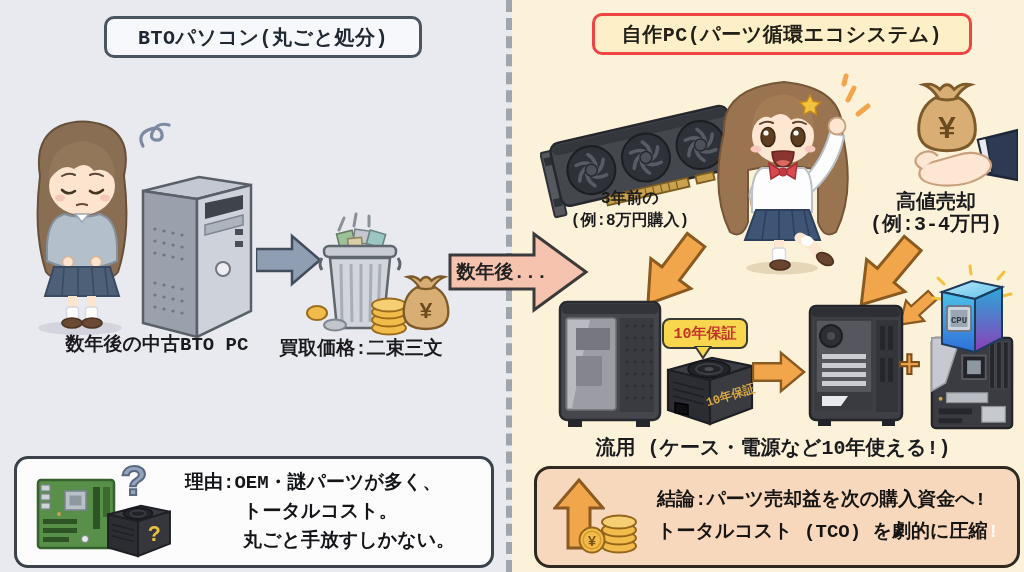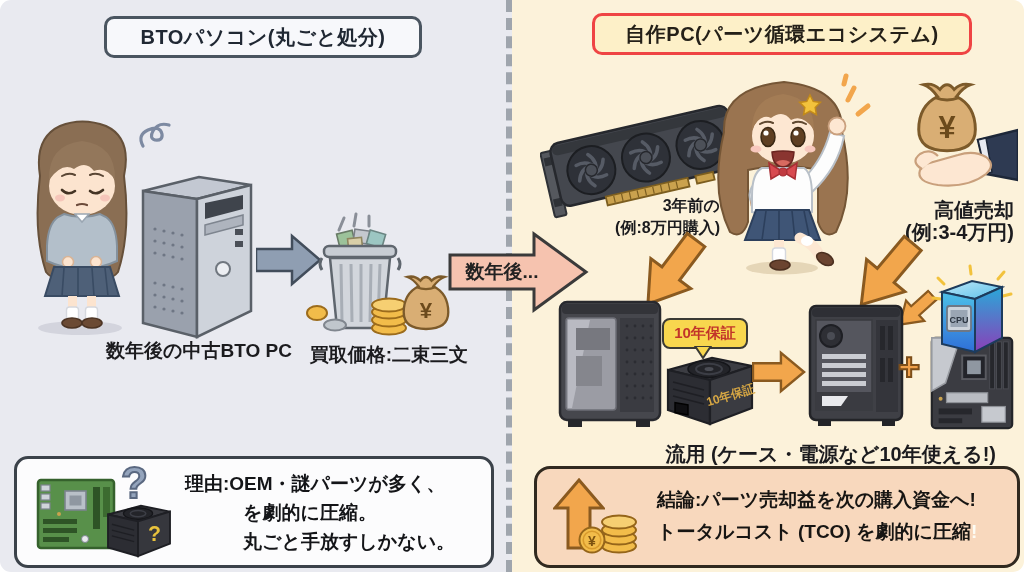--- a/index.html
+++ b/index.html
@@ -1,30 +1,30 @@
 <!DOCTYPE html>
 <html><head>
 <meta charset="utf-8">
 <style>
   html,body{margin:0;padding:0;background:#ffffff;}
   .stage{position:relative;width:1024px;height:572px;overflow:hidden;
-         font-family:Liberation Sans, sans-serif;border-radius:11px;}
+         font-family:Liberation Mono, monospace;}
   .abs{position:absolute;}
   .half{position:absolute;top:0;height:572px;}
   .half-left{left:0;width:512px;background:#e9eaf0;}
   .half-right{left:512px;width:512px;background:#fcf2da;}
   .divider{position:absolute;left:506px;top:0;height:572px;width:0;
            border-left:6px dashed #9fa5ad;}
   .title-box{display:flex;align-items:center;justify-content:center;
              font-weight:bold;font-size:20px;border-radius:10px;letter-spacing:.5px;}
   .title-left{left:104px;top:16px;width:312px;height:36px;background:#f7f8fb;
               border:3px solid #4a5560;color:#202833;}
   .title-right{left:592px;top:13px;width:374px;height:36px;background:#fdf0c8;
                border:3px solid #ef4444;color:#242018;}
-  .caption{font-weight:bold;color:#1b1b1e;text-align:right;margin-top:7px;}
+  .caption{font-weight:bold;color:#1b1b1e;text-align:center;}
   .cap19{font-size:19px;}
   .cap16{font-size:16px;line-height:22px;}
   .cap20{font-size:20px;}
   .arrow-label{font-size:19px;font-weight:bold;color:#222;text-align:center;}
   .bubble{display:flex;align-items:center;justify-content:center;background:#f8d74e;
           border:2.5px solid #3a3a34;border-radius:8px;color:#c2342a;
           font-weight:bold;font-size:15px;}
   .plus{font-size:38px;font-weight:bold;color:#f0a04a;
         -webkit-text-stroke:2px #7c4e1a;line-height:1;}
   .qmark{font-size:44px;font-weight:bold;color:#94a4bc;
@@ -429,21 +429,21 @@
       <polygon points="6,14 40,5 70,11 37,21" fill="#3a3b41" stroke="#1e1f24" stroke-width="2"></polygon>
       <ellipse cx="37" cy="13" rx="15" ry="6" fill="#232429" stroke="#15161a" stroke-width="1.4"></ellipse>
       <ellipse cx="37" cy="13" rx="8" ry="3.2" fill="none" stroke="#3c3e46" stroke-width="1.6"></ellipse>
       <polygon points="6,14 37,21 37,57 6,48" fill="#2c2d33" stroke="#1e1f24" stroke-width="2"></polygon>
       <path d="M10 24 L33 30 M10 30 L33 36 M10 36 L33 42" stroke="#1e1f24" stroke-width="1.4"></path>
       <polygon points="37,21 70,11 70,44 37,57" fill="#36373d" stroke="#1e1f24" stroke-width="2"></polygon>
       <text x="54" y="41" text-anchor="middle" font-size="22" font-weight="bold" fill="#e8c23c">?</text>
     </svg>
     <div class="reason-text">
       <div>理由:OEM・謎パーツが多く、</div>
-      <div class="indent">を劇的に圧縮。</div>
+      <div class="indent">トータルコスト。</div>
       <div class="indent">丸ごと手放すしかない。</div>
     </div>
   </div>
 
   <div class="panel-box concl-box">
     <svg class="abs" style="left:16px;top:8px;width:52px;height:74px" viewBox="0 0 52 72">
       <polygon points="26,2 50,30 37,30 37,70 15,70 15,30 2,30" fill="#f2a64c" stroke="#8a5a20" stroke-width="3"></polygon>
     </svg>
     <svg class="abs" style="left:40px;top:34px;width:66px;height:52px" viewBox="0 0 66 52">
       <ellipse cx="42" cy="43" rx="17" ry="6.5" fill="#f2bc4a" stroke="#95651a" stroke-width="2"></ellipse>

